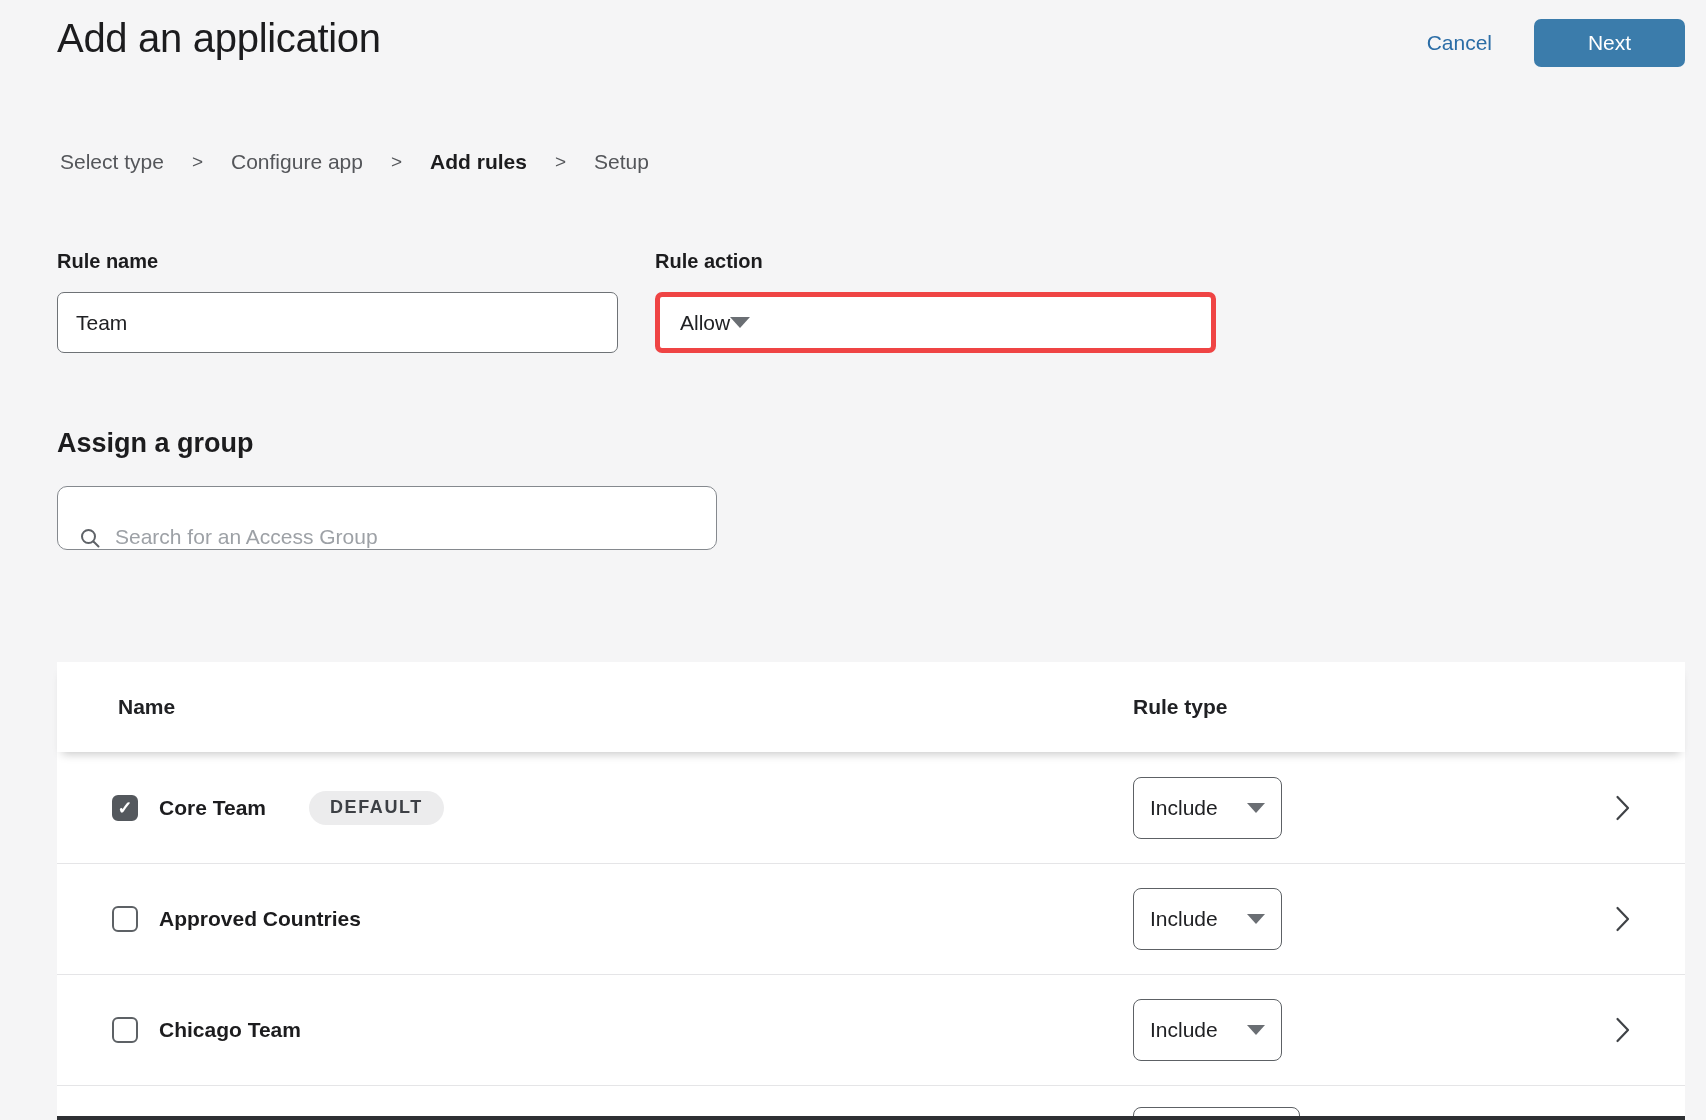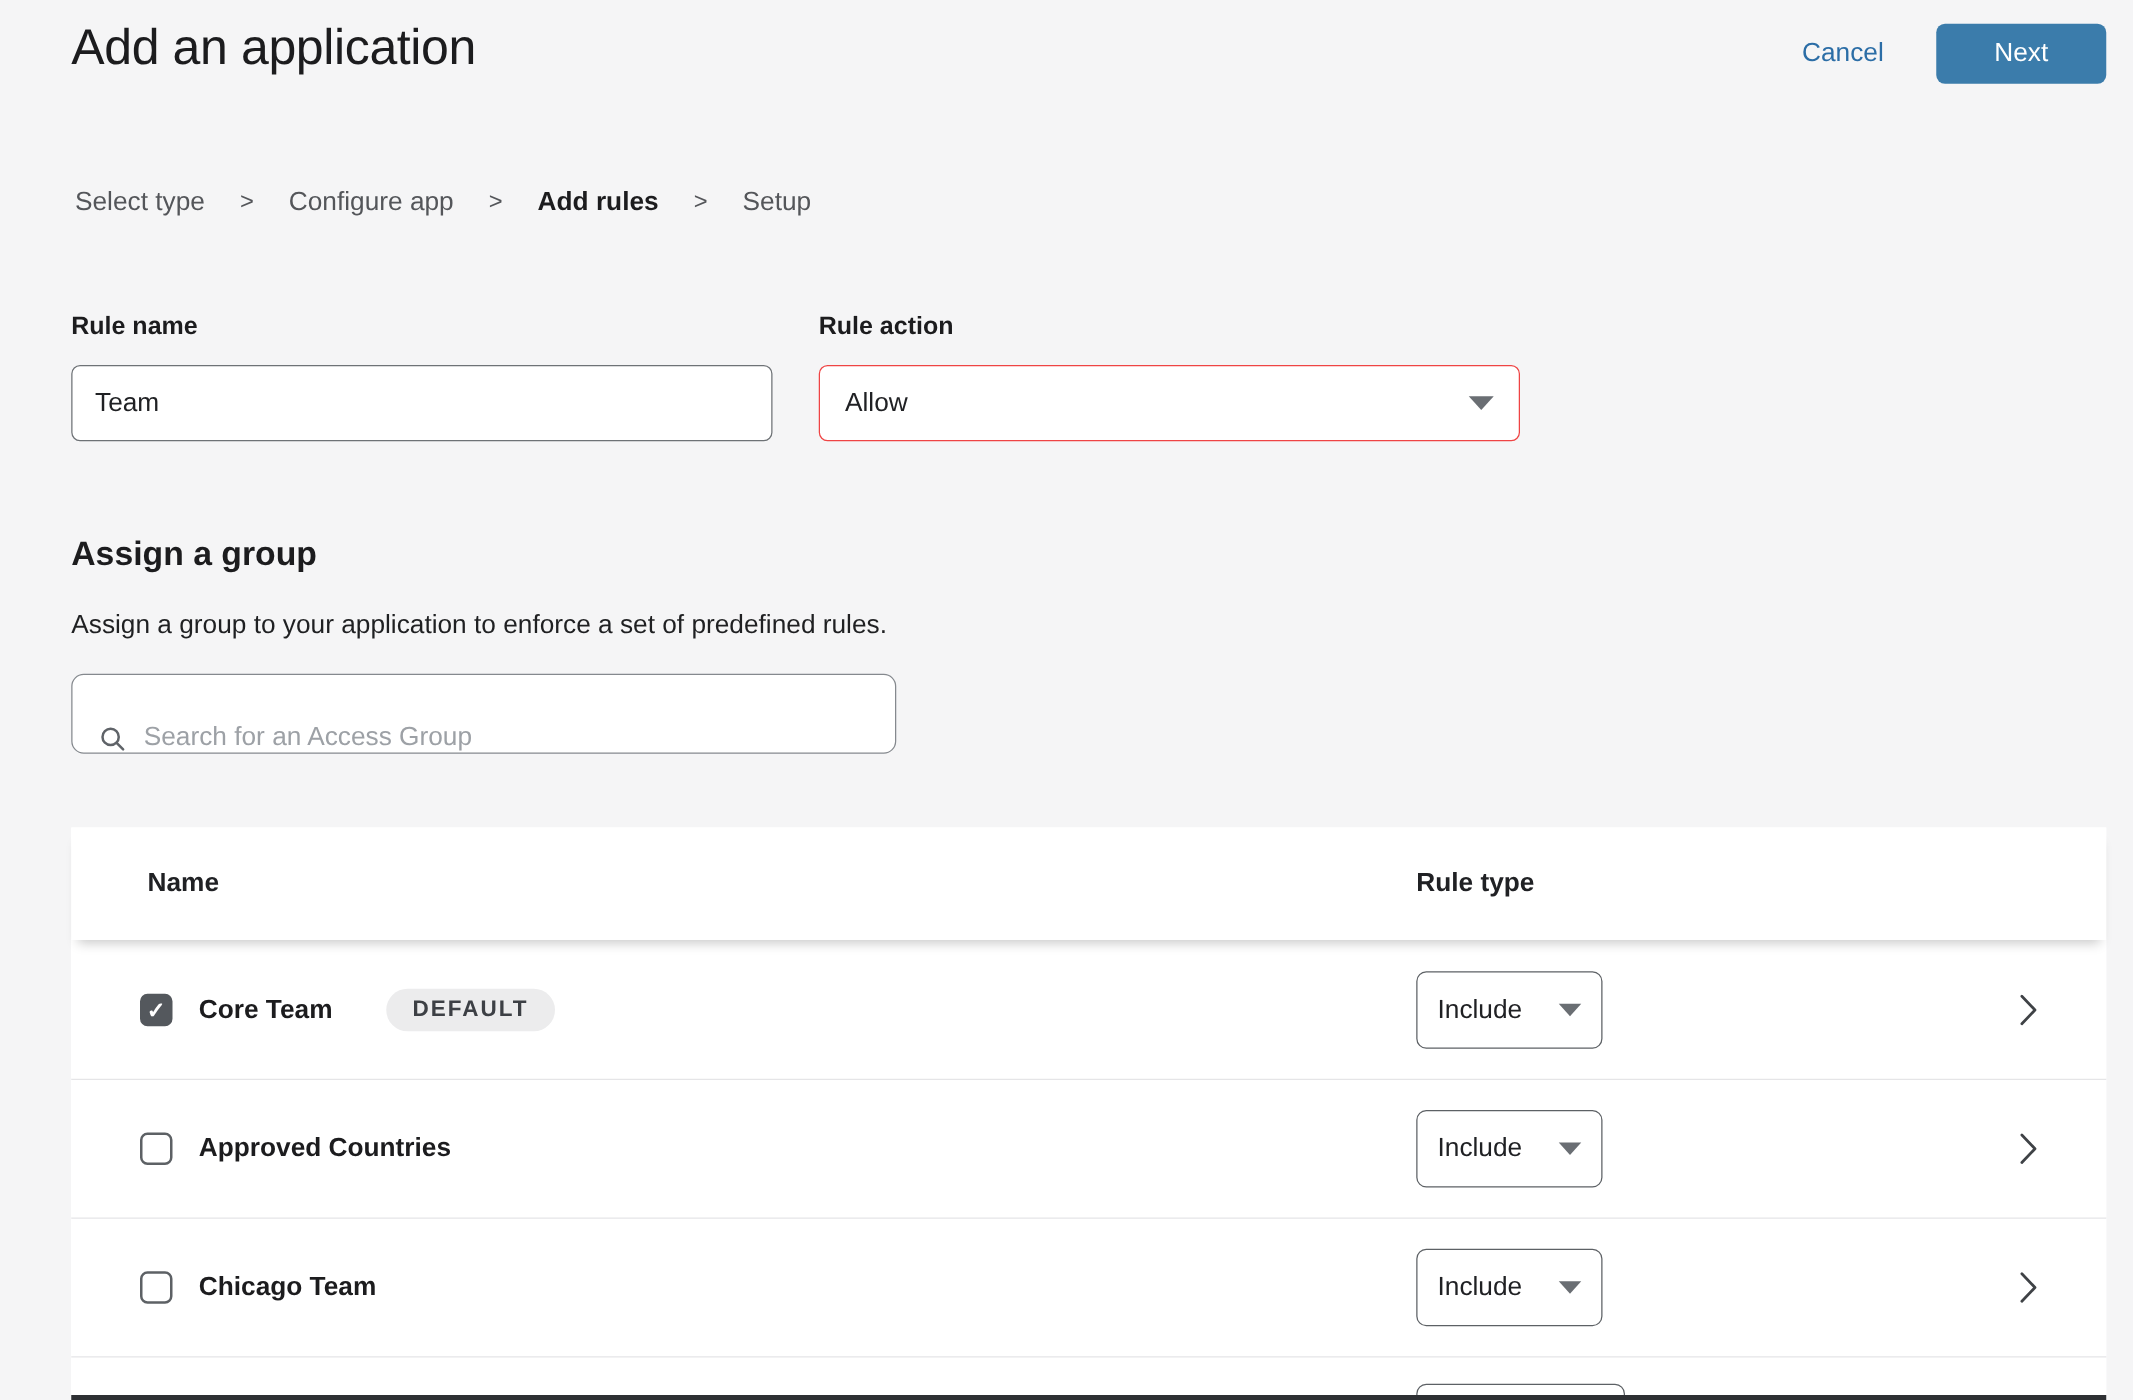--- a/index.html
+++ b/index.html
@@ -20,21 +20,21 @@
   }
   .page-title {
     margin-top: 16px;
     font-size: 40px; font-weight: 400; letter-spacing: -0.3px; color: #1c1c1e;
   }
   .header-actions { margin-top: 19px; display: flex; align-items: center; gap: 42px; }
   .cancel-link {
     font-size: 21px; color: #2b6da6; cursor: pointer; text-decoration: none;
   }
   .next-button {
-    width: 136px; height: 48px; border: none; border-radius: 7px;
+    width: 151px; height: 48px; border: none; border-radius: 7px;
     background: #3b7cab; color: #ffffff; font-size: 21px;
     font-family: "Liberation Sans", sans-serif; cursor: pointer;
   }
 
   
   .breadcrumb {
     position: absolute; top: 150px; left: 60px;
     display: flex; align-items: center; gap: 28px; font-size: 21px; color: #54565a;
   }
   .breadcrumb .step { cursor: pointer; }
@@ -49,22 +49,22 @@
   .field { width: 561px; }
   .field label {
     display: block; font-size: 20px; font-weight: 700; color: #1c1c1e; margin-bottom: 19px;
   }
   .text-input {
     width: 100%; height: 61px; border: 1px solid #6e7276; border-radius: 7px;
     background: #ffffff; font-size: 21px; color: #202124; padding: 0 18px;
     font-family: "Liberation Sans", sans-serif;
   }
   .select-box {
-    width: 100%; height: 61px; border: 1px solid #ef4444; border-radius: 7px;
-    background: #ffffff; display: flex; align-items: center; justify-content: space-between;
+    width: 100%; height: 61px; border: 5px solid #ef4444; border-radius: 7px;
+    background: #ffffff; display: flex; align-items: center; justify-content: flex-start;
     padding: 0 20px; font-size: 21px; cursor: pointer;
   }
   .caret-down {
     width: 0; height: 0;
     border-left: 10px solid transparent; border-right: 10px solid transparent;
     border-top: 11px solid #6a6e73;
   }
 
   
   .group-section { position: absolute; top: 428px; left: 57px; }
@@ -176,21 +176,20 @@
       <label>Rule action</label>
       <div class="select-box">
         <span>Allow</span>
         <span class="caret-down"></span>
       </div>
     </div>
   </section>
 
   <section class="group-section">
     <h2 class="group-heading">Assign a group</h2>
-    <p class="group-desc">Assign a group to your application to enforce a set of predefined rules.</p>
     <div class="search-box">
       <svg width="22" height="22" viewBox="0 0 22 22">
         <circle cx="9.5" cy="9.5" r="6.5" fill="none" stroke="#5f6368" stroke-width="2"></circle>
         <line x1="14.5" y1="14.5" x2="19.5" y2="19.5" stroke="#5f6368" stroke-width="2" stroke-linecap="round"></line>
       </svg>
       <input class="search-input" type="text" placeholder="Search for an Access Group" style="">
     </div>
   </section>
 
   <section class="groups-table">

